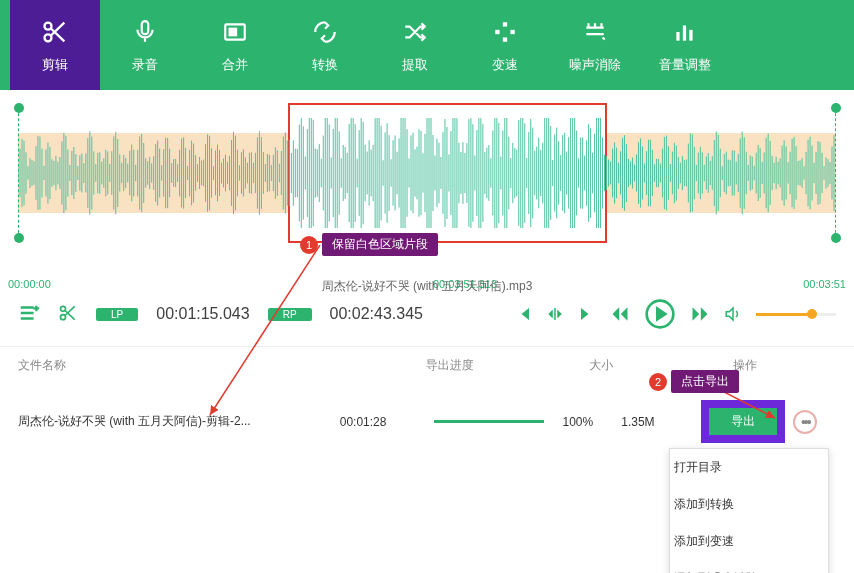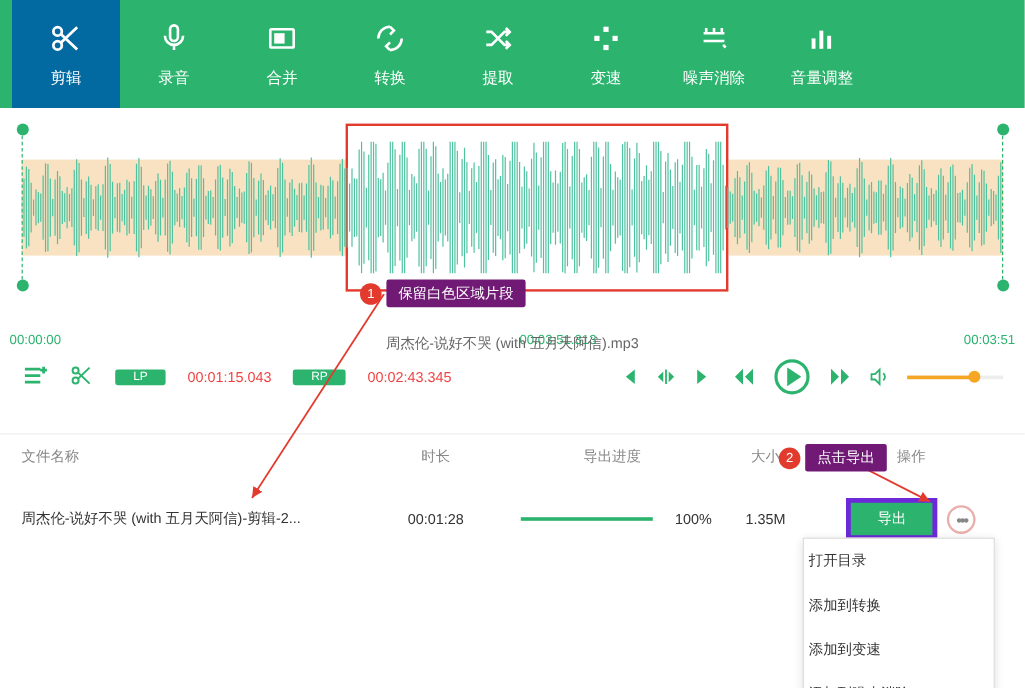--- a/index.html
+++ b/index.html
@@ -1,19 +1,19 @@
 <!DOCTYPE html>
 <html><head>
 <meta charset="utf-8">
 <style>
 *{box-sizing:border-box;margin:0;padding:0;font-family:"Microsoft YaHei",sans-serif}
 body{background:#fff;width:854px;height:573px;overflow:hidden;font-size:13px;color:#333}
 .topbar{background:#2cb46f;height:90px;display:flex;padding:0 10px}
 .topbar .item{width:90px;display:flex;flex-direction:column;align-items:center;justify-content:center;color:#fff;cursor:pointer}
-.topbar .item.active{background:#0369a1}
+.topbar .item.active{background:#4c1d95}
 .topbar .item .icon{height:32px;display:flex;align-items:center;justify-content:center}
 .topbar .item .label{margin-top:8px;font-size:13px}
 .wave-area{position:relative;height:180px;padding:18px 18px 0}
 .wave-outer{position:relative;height:130px}
 .wave-bg{position:absolute;top:25px;bottom:25px;left:0;right:0;background:#f8e2c2}
 .wave-sel{position:absolute;top:-5px;bottom:-5px;left:33%;right:28%;background:#fff;border:2px solid #e23b2e}
 .wave-line{position:absolute;top:10px;bottom:10px;left:0;right:0;z-index:1;overflow:hidden}
 .wave-line svg{width:100%;height:100%}
 .marker{position:absolute;top:0;bottom:0;width:1px;border-left:1px dashed #2cb46f}
 .marker.left{left:0}
@@ -21,37 +21,37 @@
 .marker .dot{position:absolute;width:10px;height:10px;border-radius:50%;background:#2cb46f;left:-5px}
 .marker .dot.top{top:-5px}
 .marker .dot.bot{bottom:-5px}
 .anno1{position:absolute;left:300px;top:143px;display:flex;align-items:center;z-index:5}
 .anno-num{width:18px;height:18px;border-radius:50%;background:#e23b2e;color:#fff;font-size:11px;display:flex;align-items:center;justify-content:center;margin-right:4px}
 .anno-box{background:#701a75;color:#fff;padding:3px 10px;font-size:12px;border-radius:2px}
 .time-row{display:flex;justify-content:space-between;font-size:11px;color:#2cb46f;padding:8px 8px 0}
 .ctrl-row{display:flex;align-items:center;padding:8px 18px;position:relative}
 .ctrl-left{display:flex;align-items:center;gap:18px}
 .badge{background:#2cb46f;color:#fff;font-size:10px;padding:1px 15px;border-radius:2px}
-.time-txt{font-size:12px;color:#ef4444}
+.time-txt{font-size:16px;color:#404040}
 .filename-ctr{position:absolute;left:50%;transform:translateX(-50%);top:-12px;font-size:12px;color:#666}
 .ctrl-right{margin-left:auto;display:flex;align-items:center;gap:14px;color:#2cb46f}
 .ctrl-right .ibtn{cursor:pointer;display:flex;align-items:center;justify-content:center}
 .vol-slider{width:80px;height:3px;background:#eee;position:relative;border:none}
 .vol-slider .fill{position:absolute;left:0;top:0;height:100%;background:#f5a623;width:70%}
 .vol-slider .knob{position:absolute;left:70%;top:50%;transform:translate(-50%,-50%);width:10px;height:10px;border-radius:50%;background:#f5a623}
-.table-head{display:flex;padding:10px 18px;color:#888;font-size:12px;border-top:1px solid #eee;margin-top:23px}
+.table-head{display:flex;padding:10px 18px;color:#888;font-size:12px;border-top:1px solid #eee;margin-top:8px}
 .col-name{flex:2.2}
 .col-dur{flex:1;text-align:center}
 .col-prog{flex:1.3;text-align:center}
 .col-size{flex:.7;text-align:center}
 .col-op{flex:1.2;text-align:center}
 .table-row{display:flex;padding:16px 18px;align-items:center;font-size:12px}
 .prog-wrap{display:flex;align-items:center;gap:18px;justify-content:flex-end}
 .prog-bar{width:110px;height:3px;background:#2cb46f}
-.export-btn{background:#2cb46f;color:#fff;padding:5px 22px;cursor:pointer;border:4px solid #6d28d9;font-size:12px}
+.export-btn{background:#2cb46f;color:#fff;padding:5px 22px;cursor:pointer;border:8px solid #6d28d9;font-size:12px}
 .more-btn{width:24px;height:24px;border:2px solid #e9b0ab;border-radius:50%;display:flex;align-items:center;justify-content:center;margin-left:8px;cursor:pointer;color:#888;font-size:14px;letter-spacing:-2px}
 .anno2{position:absolute;right:115px;top:370px;display:flex;align-items:center;z-index:5}
 .arrow-line{position:absolute;z-index:4;pointer-events:none}
 .dropdown{position:absolute;right:25px;top:448px;width:160px;background:#fff;border:1px solid #ddd;box-shadow:0 2px 8px rgba(0,0,0,.15);z-index:3}
 .dropdown .ditem{padding:10px 4px;font-size:12px;cursor:pointer}
 </style>
 </head>
 <body>
 
 <div class="topbar">
@@ -629,21 +629,20 @@
       </span>
     <div class="vol-slider">
         <div class="fill"></div>
         <div class="knob"></div>
       </div>
   </div>
 </div>
 
 <div class="table-head">
   <div class="col-name">文件名称</div>
-  <div class="col-dur">时长</div>
   <div class="col-prog">导出进度</div>
   <div class="col-size">大小</div>
   <div class="col-op">操作</div>
 </div>
 
 <div class="table-row">
   <div class="col-name">周杰伦-说好不哭 (with 五月天阿信)-剪辑-2...</div>
   <div class="col-dur">00:01:28</div>
   <div class="col-prog">
     <div class="prog-wrap">

